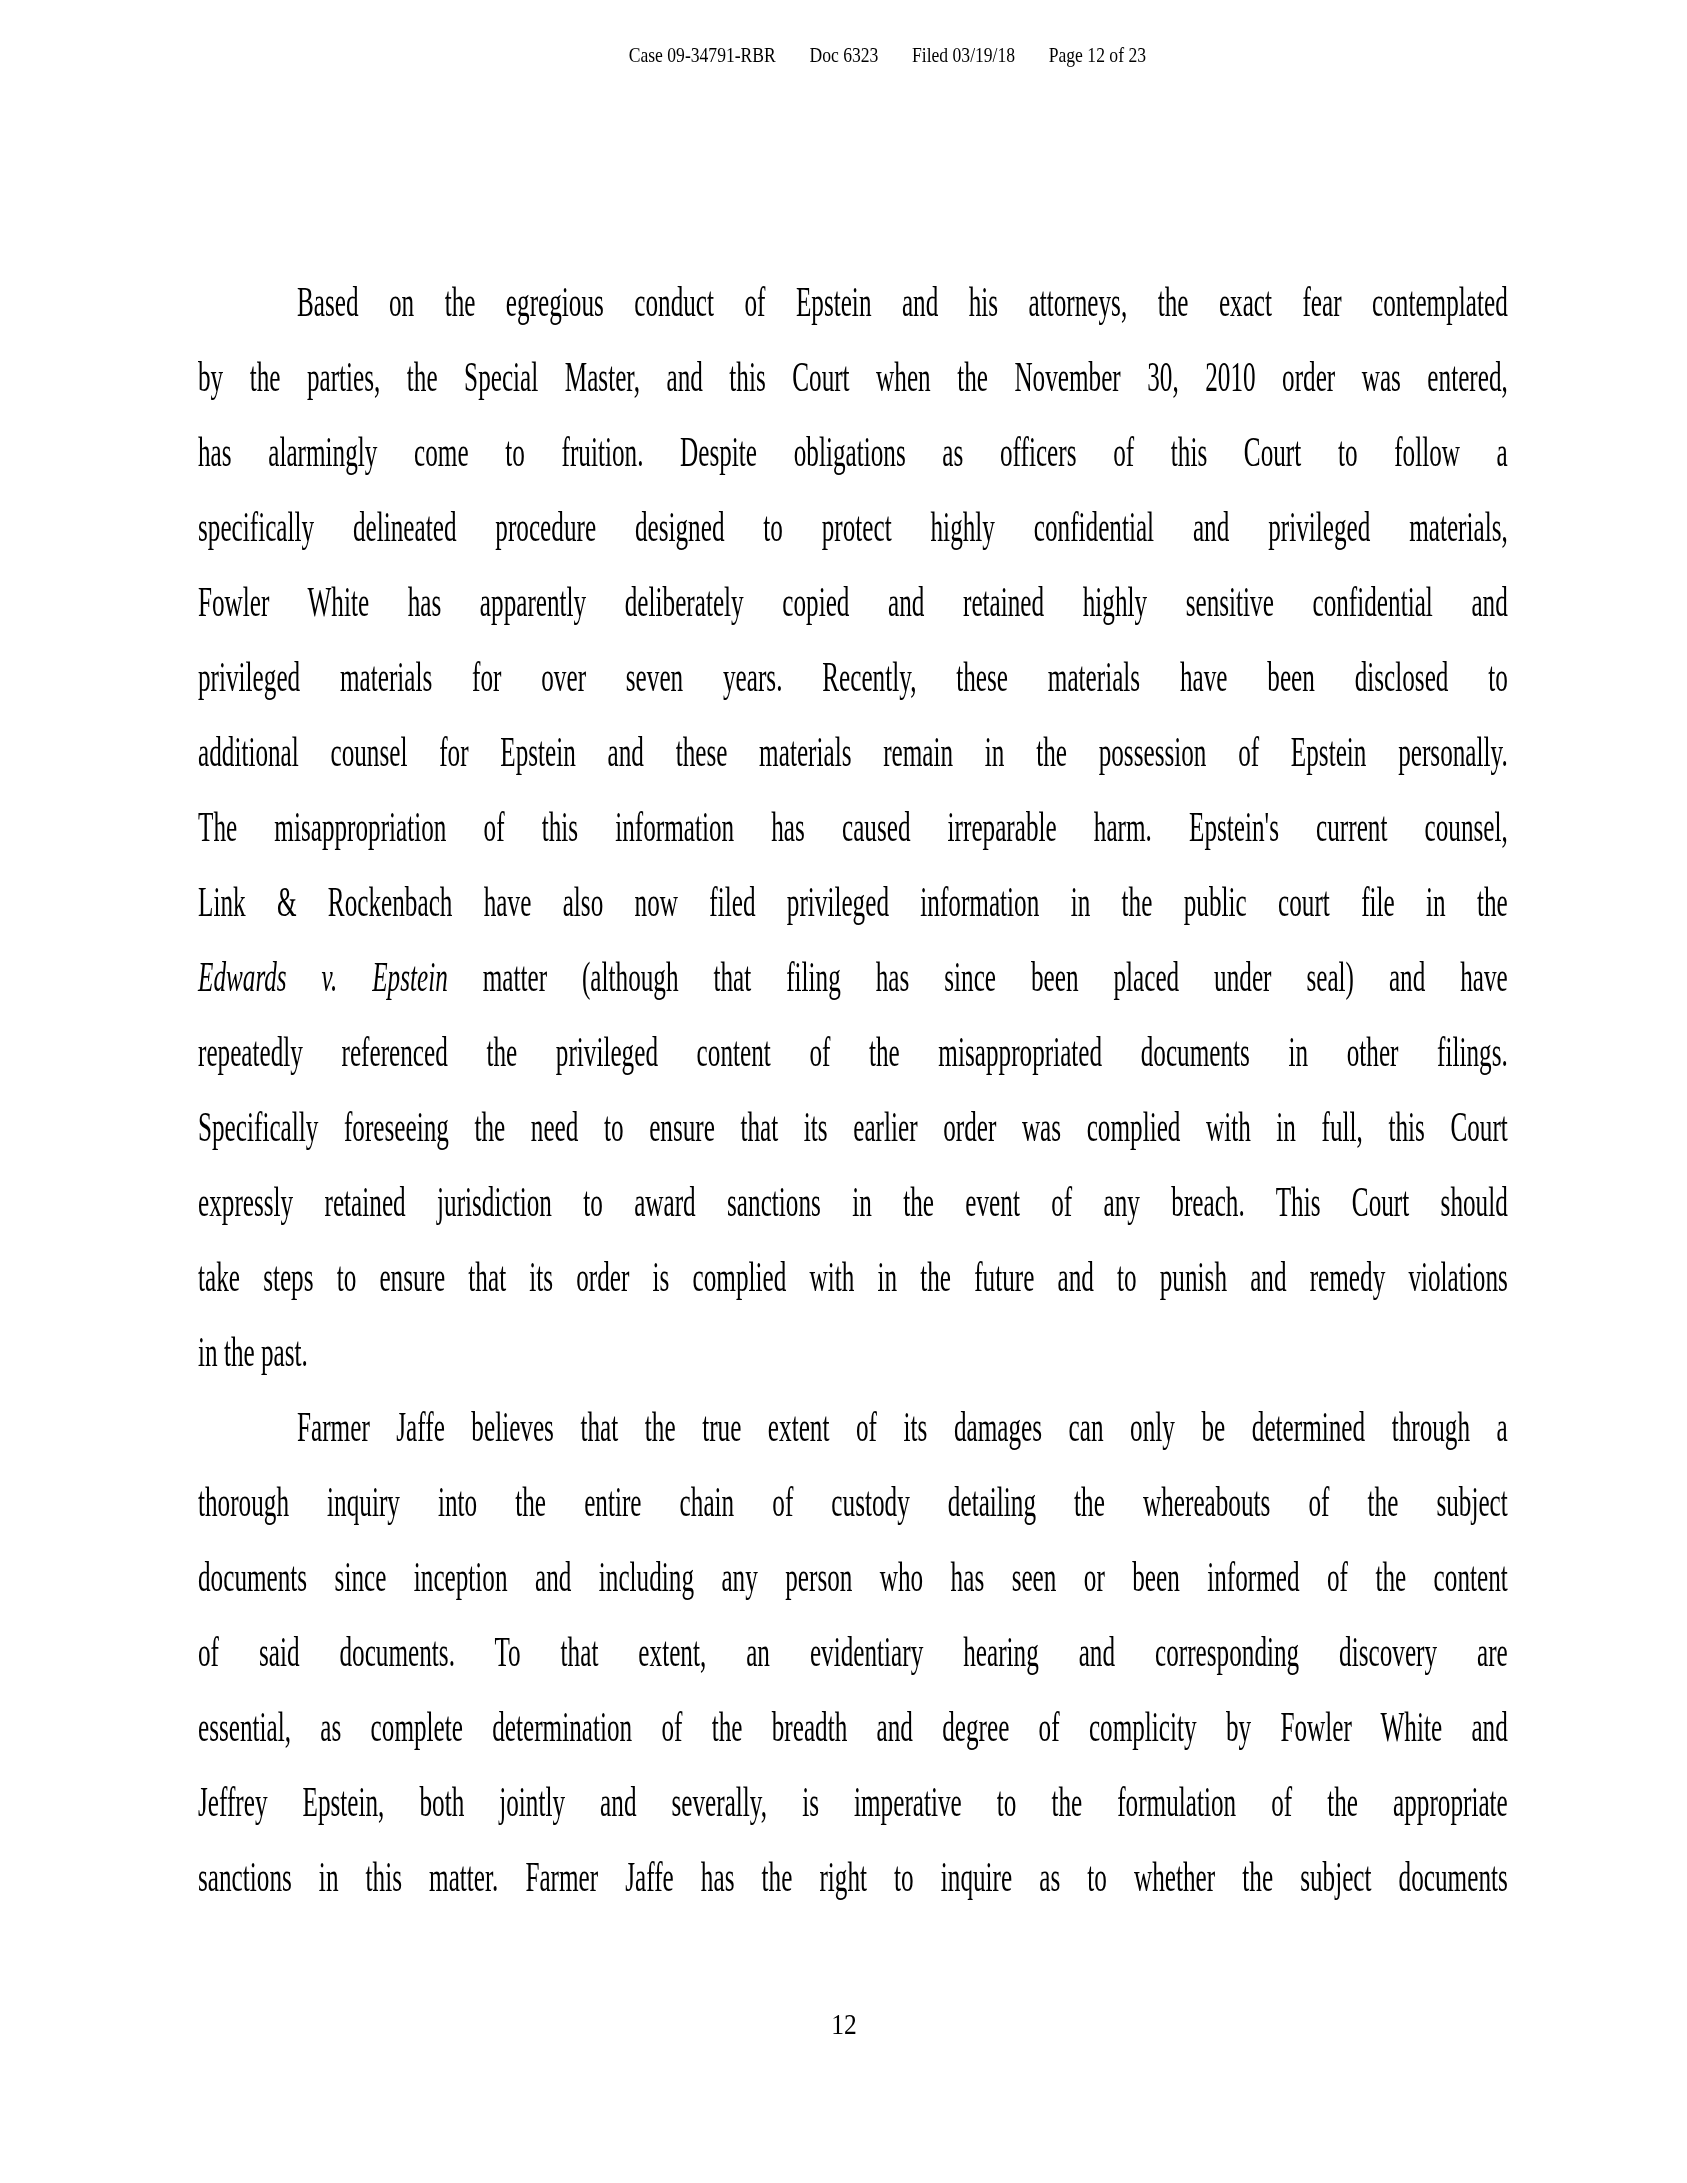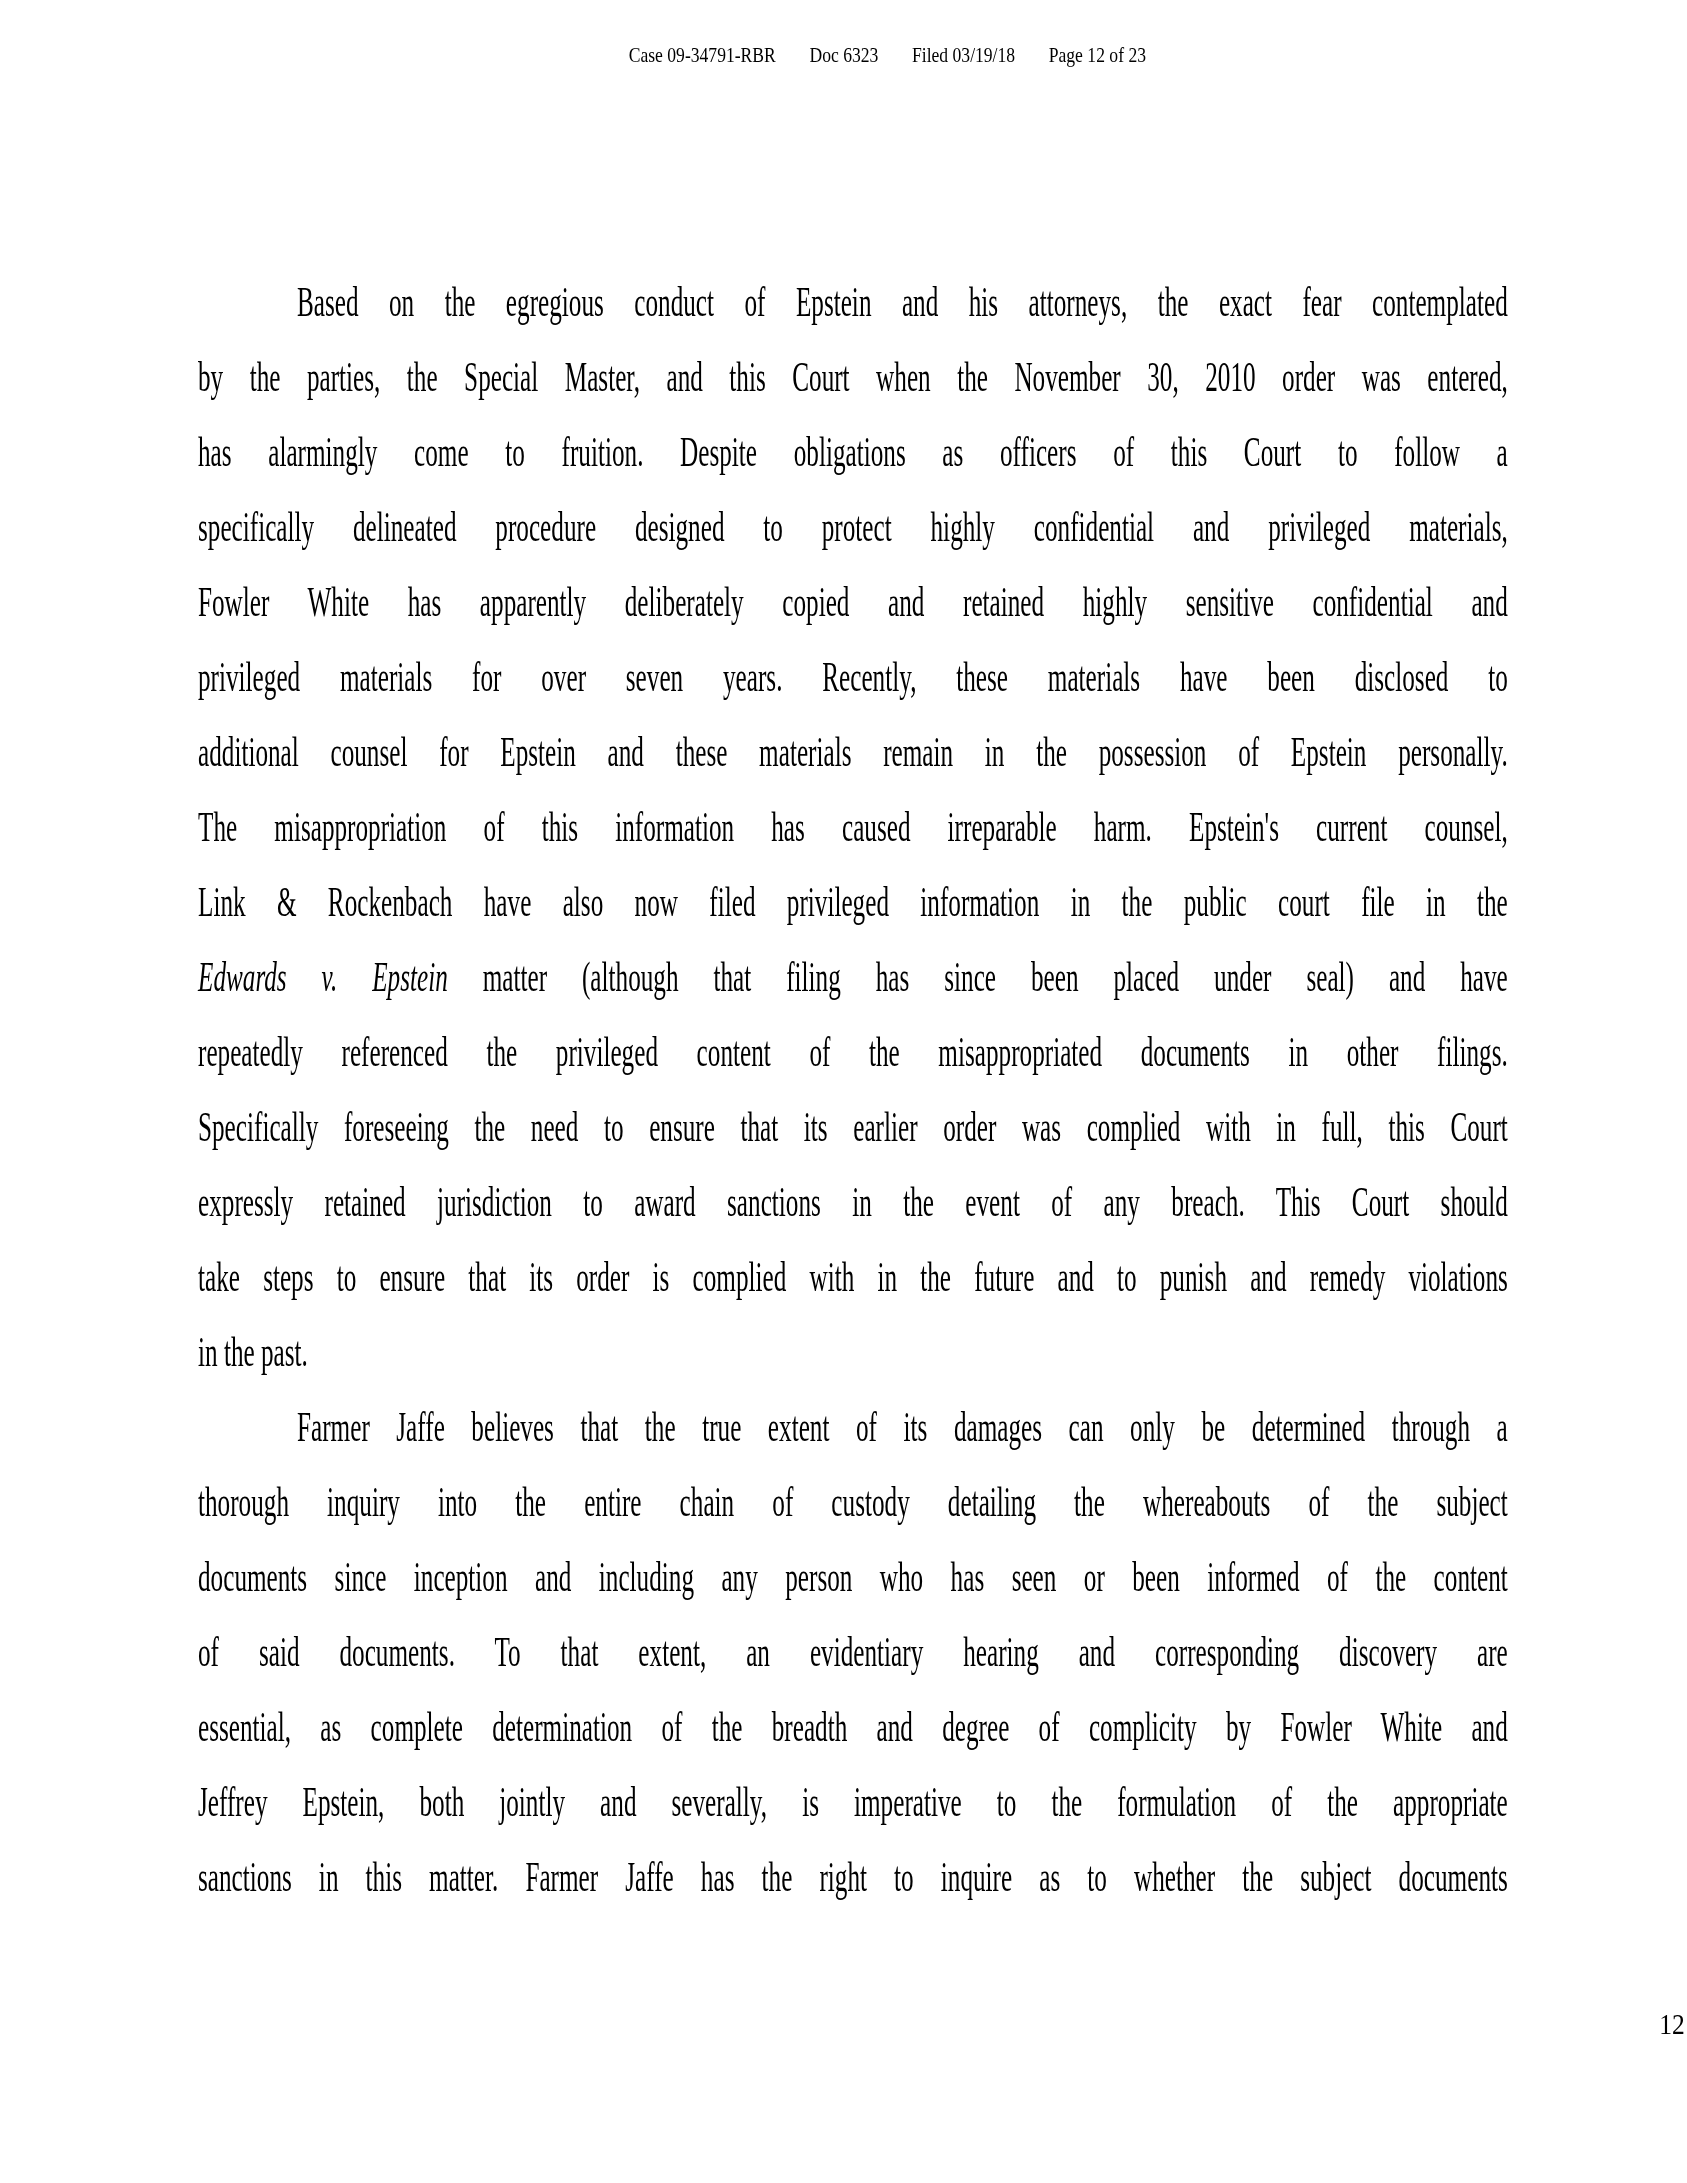--- a/index.html
+++ b/index.html
@@ -50,21 +50,21 @@
   .ln {
     line-height: 75px;
     text-align: justify;
     text-align-last: justify;
     white-space: normal;
   }
   .ln.first  { text-indent: 165px; }       
   .ln.lastline { text-align: left; text-align-last: left; }
   .ln em { font-style: italic; }
   
-  .pageno-row { position: absolute; top: 2007px; left: 0; width: 100%; text-align: right; }
+  .pageno-row { position: absolute; top: 2007px; left: 0; width: 100%; text-align: center; }
   .pageno { display: inline-block; transform: scaleX(0.85); font-size: 30px; line-height: 34px; }
 </style>
 </head>
 <body>
 
 <div class="page">
 
   <div class="hdr">
     <span class="hdr-inner">
       <span class="hdr-seg">Case 09-34791-RBR</span><span class="hdr-seg">Doc 6323</span><span class="hdr-seg">Filed 03/19/18</span><span class="hdr-seg">Page 12 of 23</span>

